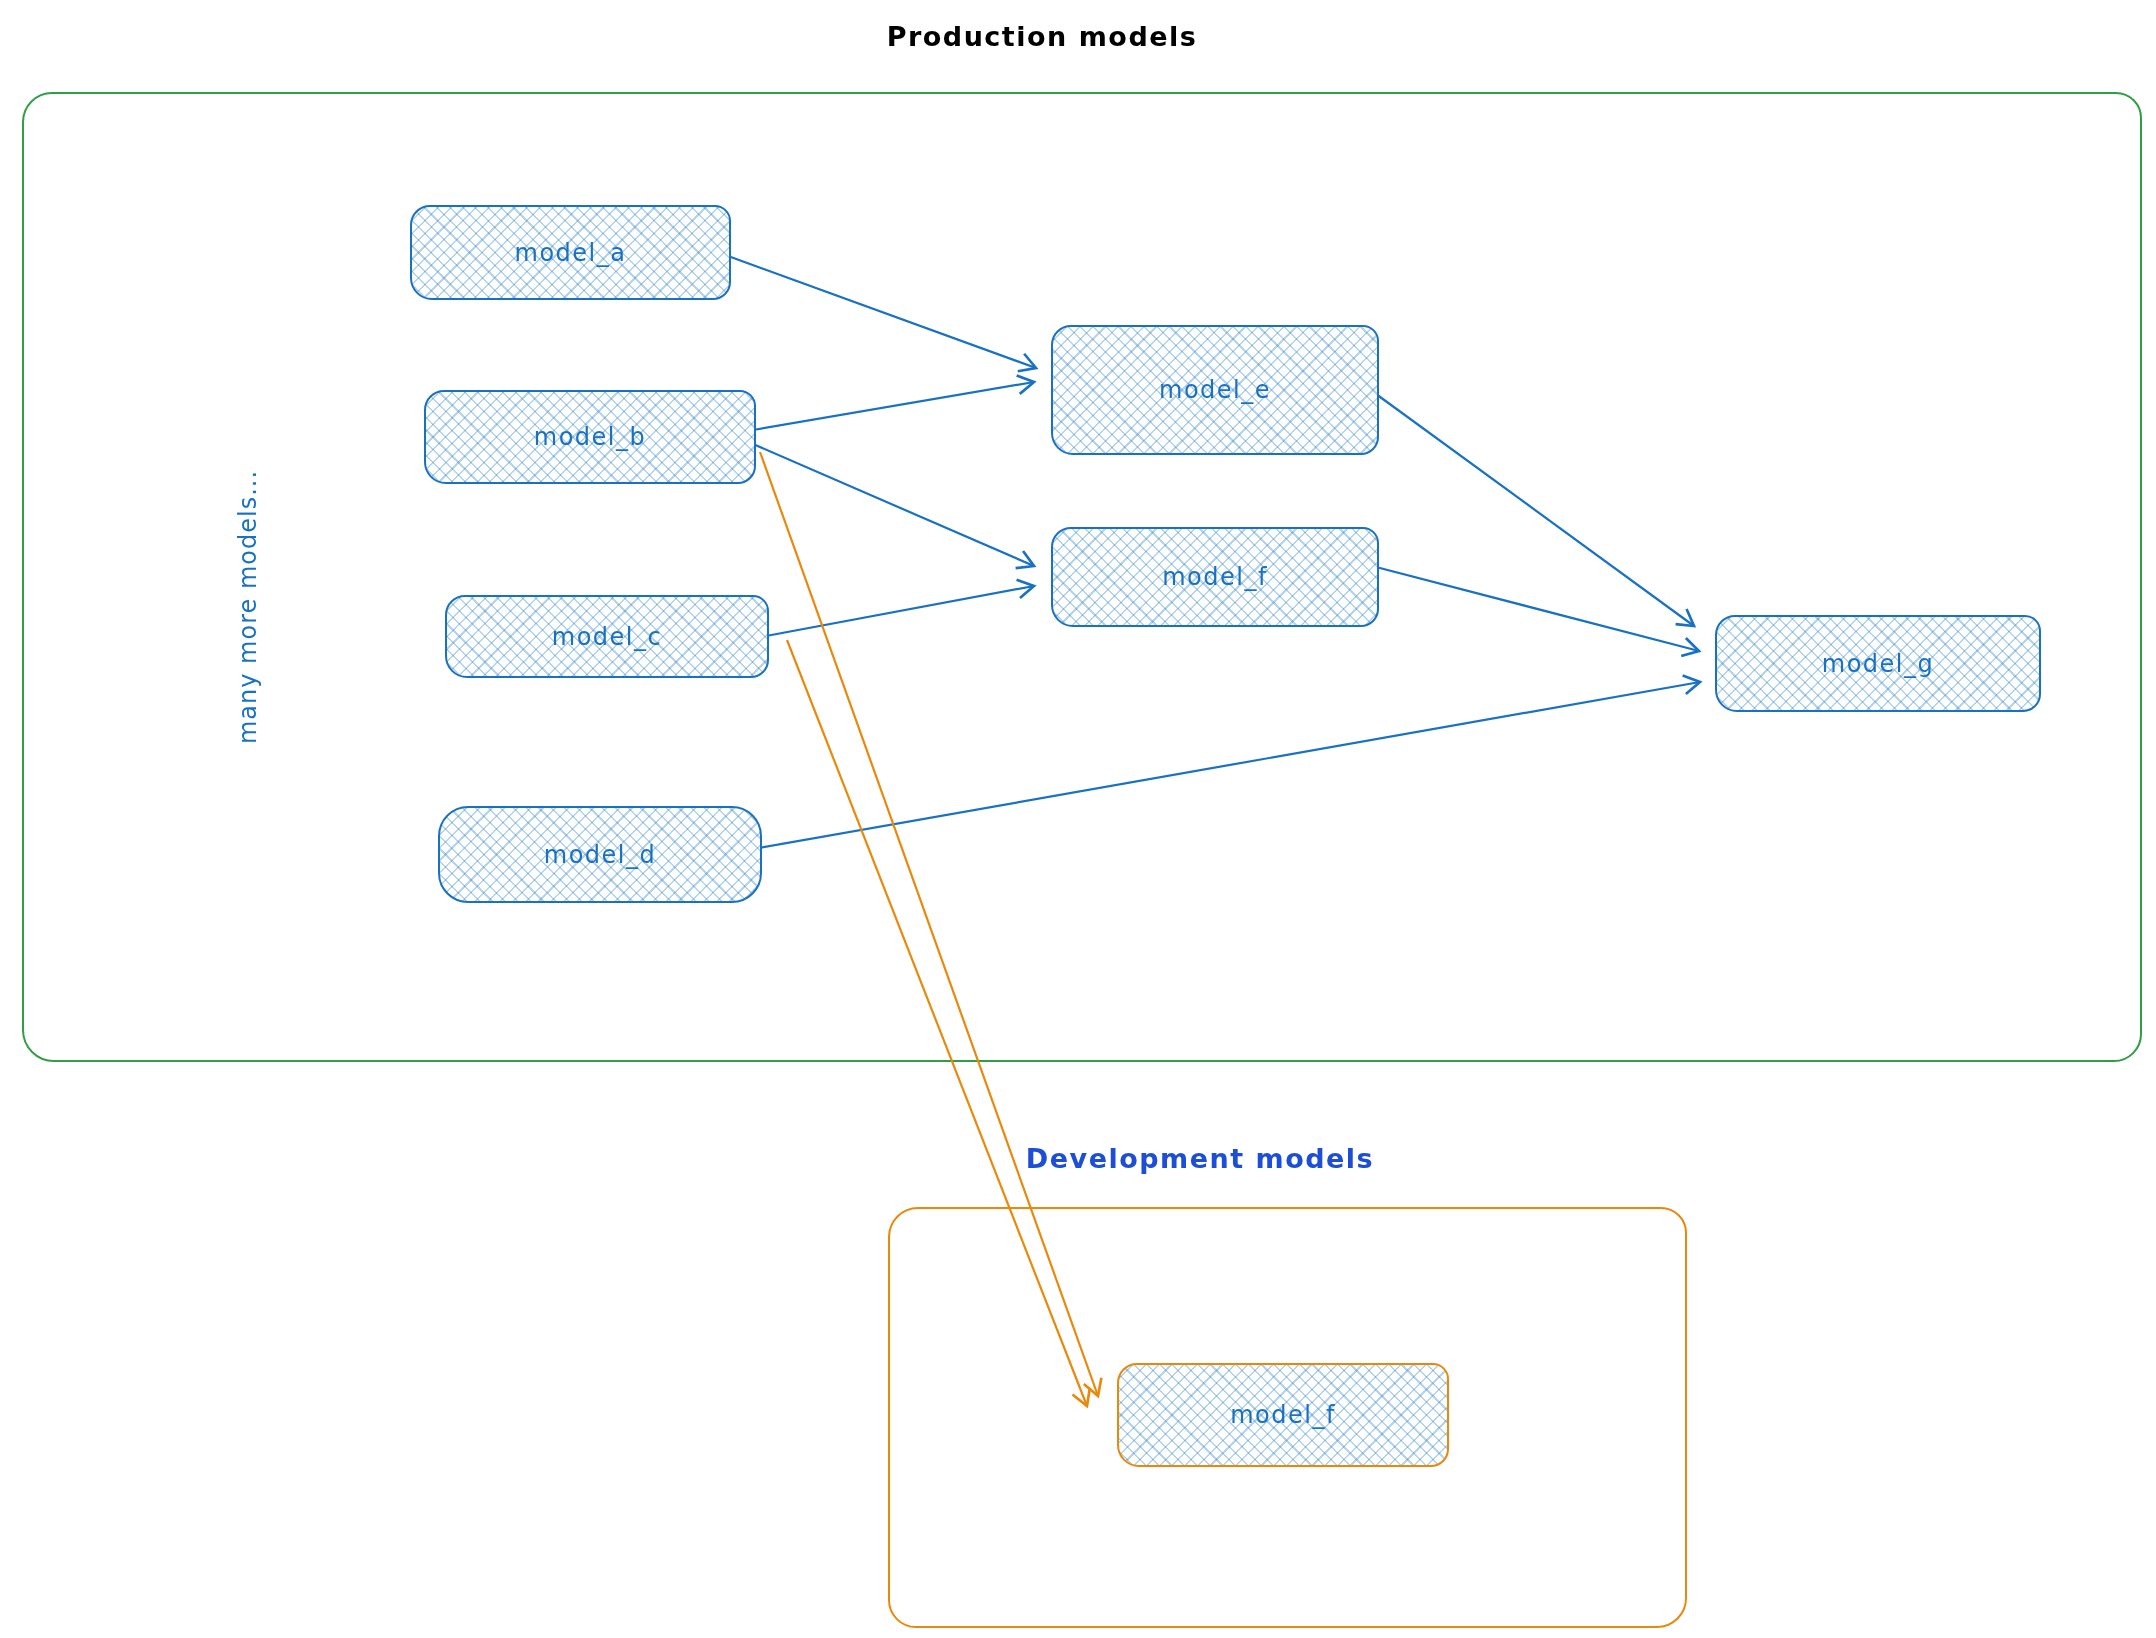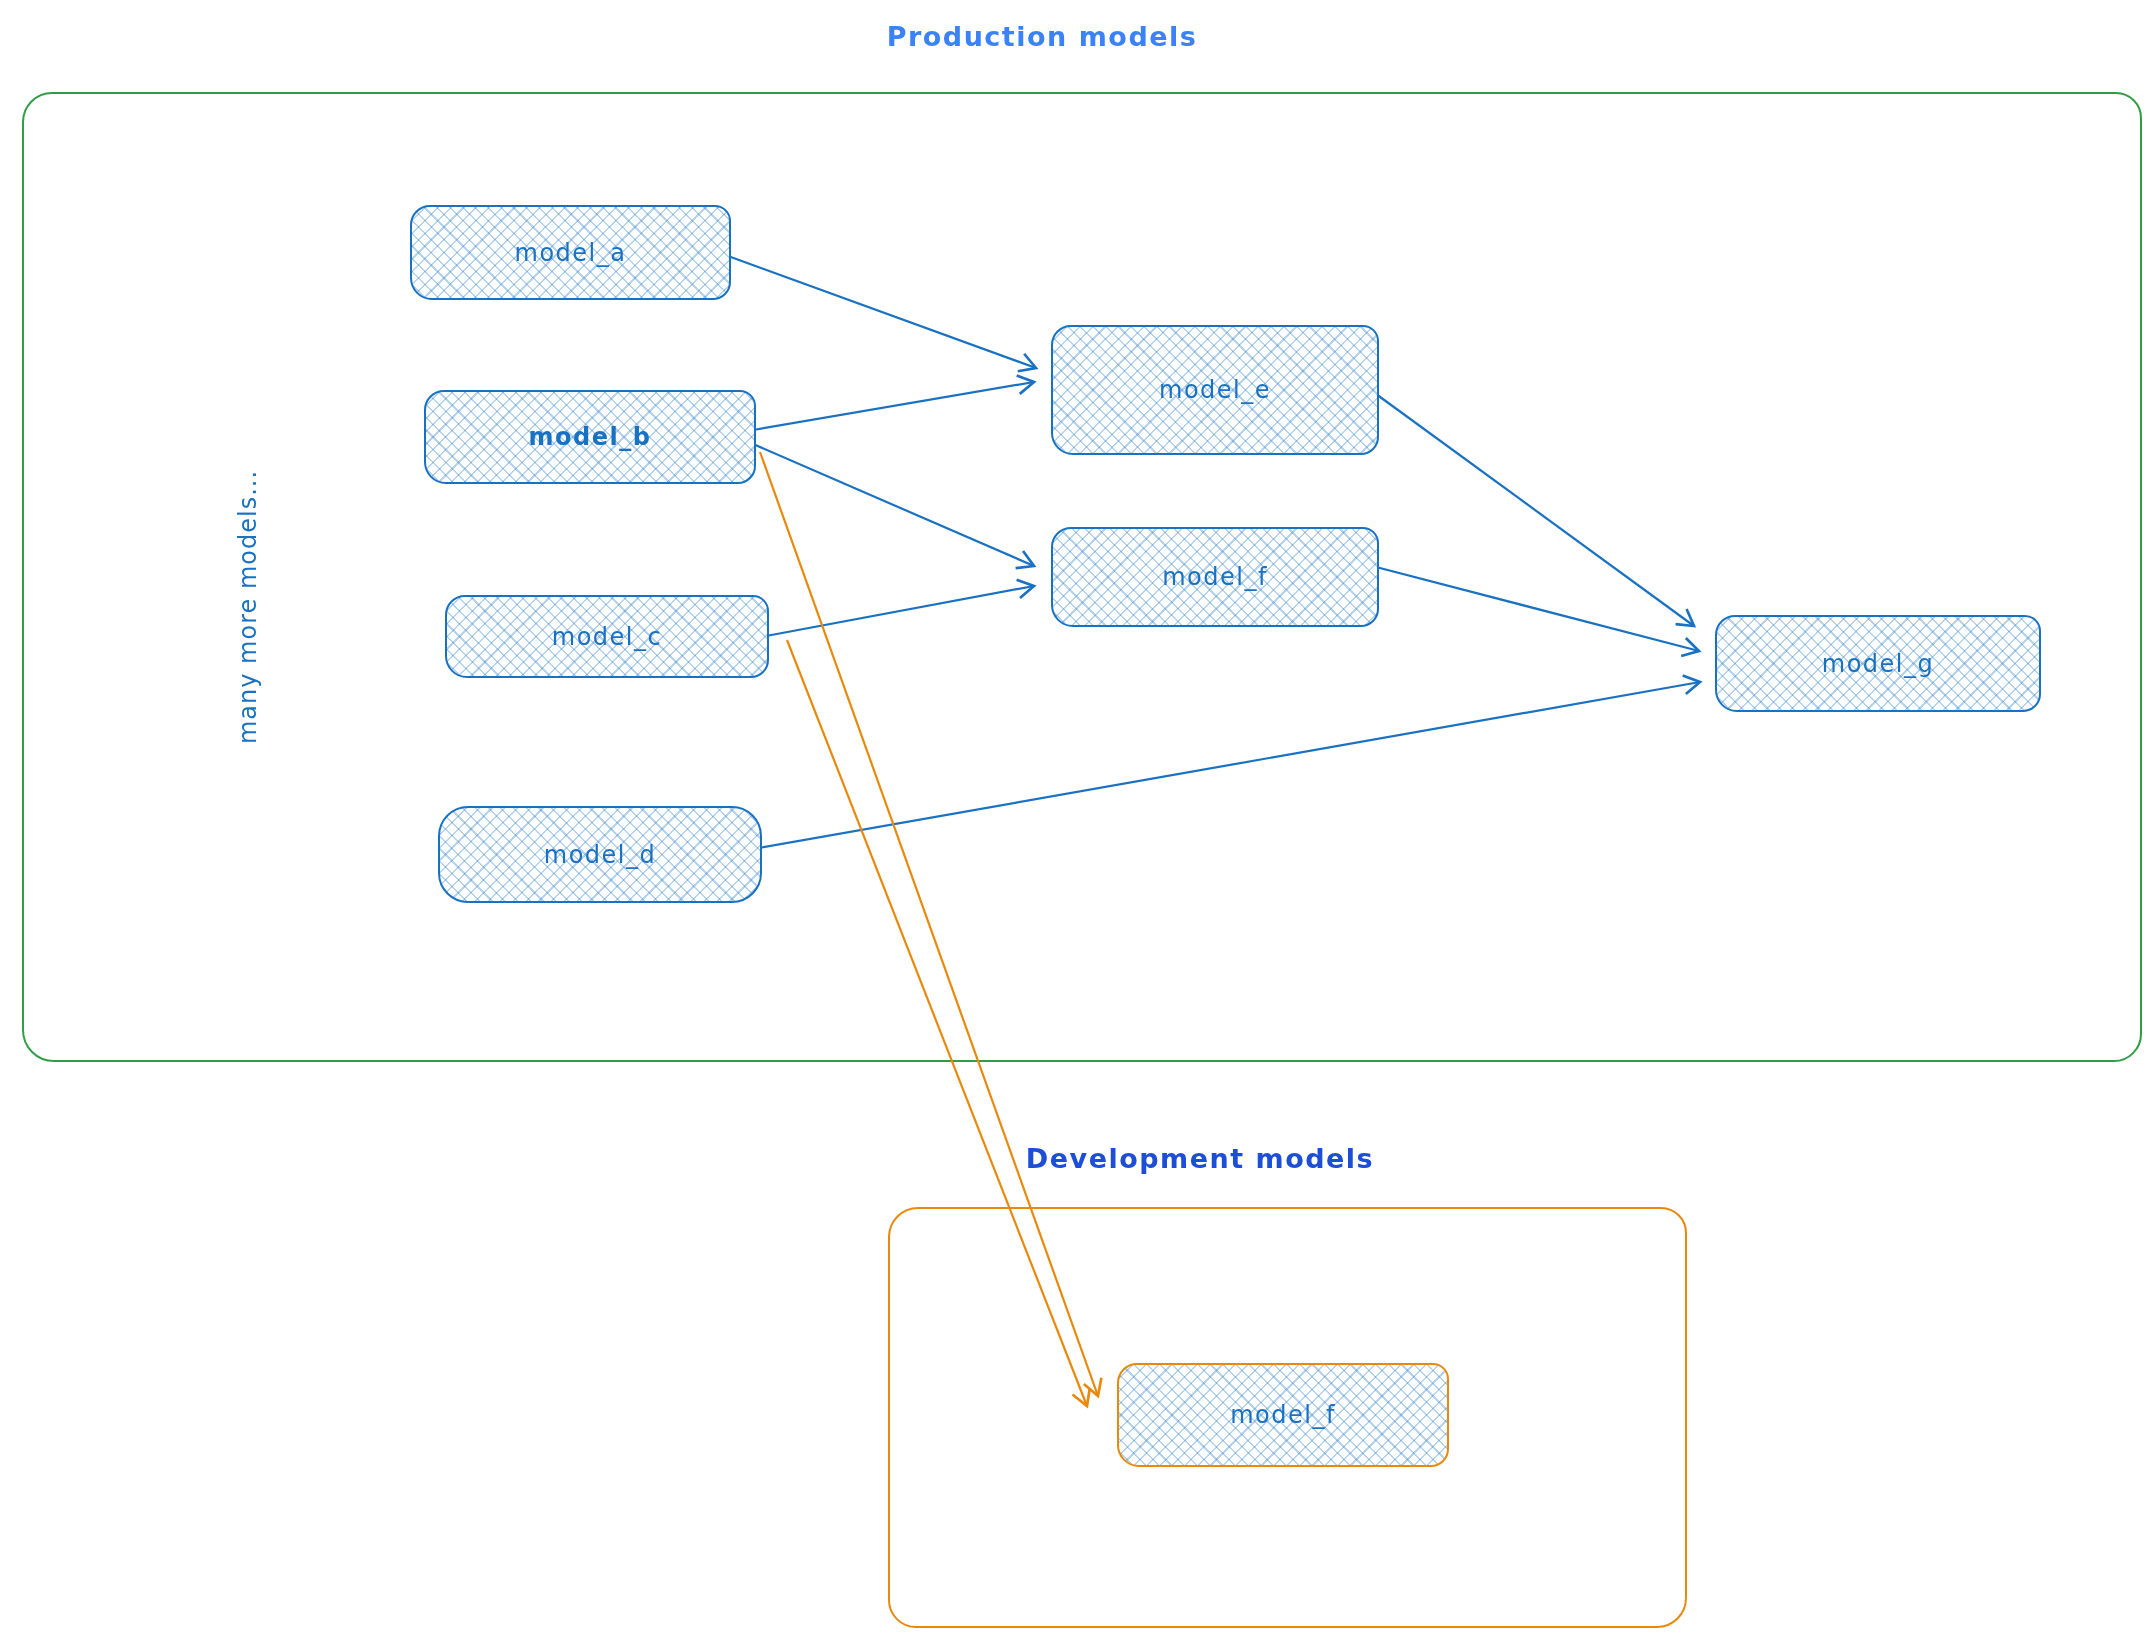--- a/index.html
+++ b/index.html
@@ -32,21 +32,21 @@
 
   
   .group-title {
     position: absolute;
     transform: translate(-50%, -50%);
     white-space: nowrap;
     font-size: 27px;
     letter-spacing: 1.5px;
     font-weight: 600;
   }
-  .prod-title { left: 1042px; top: 36px; color: #3b82f6; }
+  .prod-title { left: 1042px; top: 36px; color: #000000; }
   .dev-title  { left: 1200px; top: 1158px; color: #1d4ed8; }
 
   
   .side-label {
     position: absolute;
     left: 248px; top: 607px;
     transform: translate(-50%, -50%) rotate(-90deg);
     white-space: nowrap;
     color: #1971c2;
     font-size: 24px;
@@ -67,21 +67,21 @@
       repeating-linear-gradient(45deg,  rgba(25,113,194,0.30) 0, rgba(25,113,194,0.30) 1.6px, transparent 1.6px, transparent 9px),
       repeating-linear-gradient(135deg, rgba(25,113,194,0.30) 0, rgba(25,113,194,0.30) 1.6px, transparent 1.6px, transparent 9px);
     margin-left: 6px;
   }
   .node-label {
     color: #1971c2;
     font-size: 24px;
     letter-spacing: 1.5px;
   }
   .node-a { left: 404px;  top: 205px;  width: 321px; height: 95px;  }
-  .node-b { left: 418px;  top: 390px;  width: 332px; height: 94px; font-weight: bold;  }
+  .node-b { left: 418px;  top: 390px;  width: 332px; height: 94px;  }
   .node-c { left: 439px;  top: 595px;  width: 324px; height: 83px;  }
   .node-d { left: 432px;  top: 806px;  width: 324px; height: 97px; border-radius: 30px;  }
   .node-e { left: 1045px; top: 325px;  width: 328px; height: 130px; }
   .node-f { left: 1045px; top: 527px;  width: 328px; height: 100px; }
   .node-g { left: 1709px; top: 615px;  width: 326px; height: 97px;  }
   .node-f-dev {
     left: 1111px; top: 1363px; width: 332px; height: 104px;
     border-color: #e8890c;
   }
 

